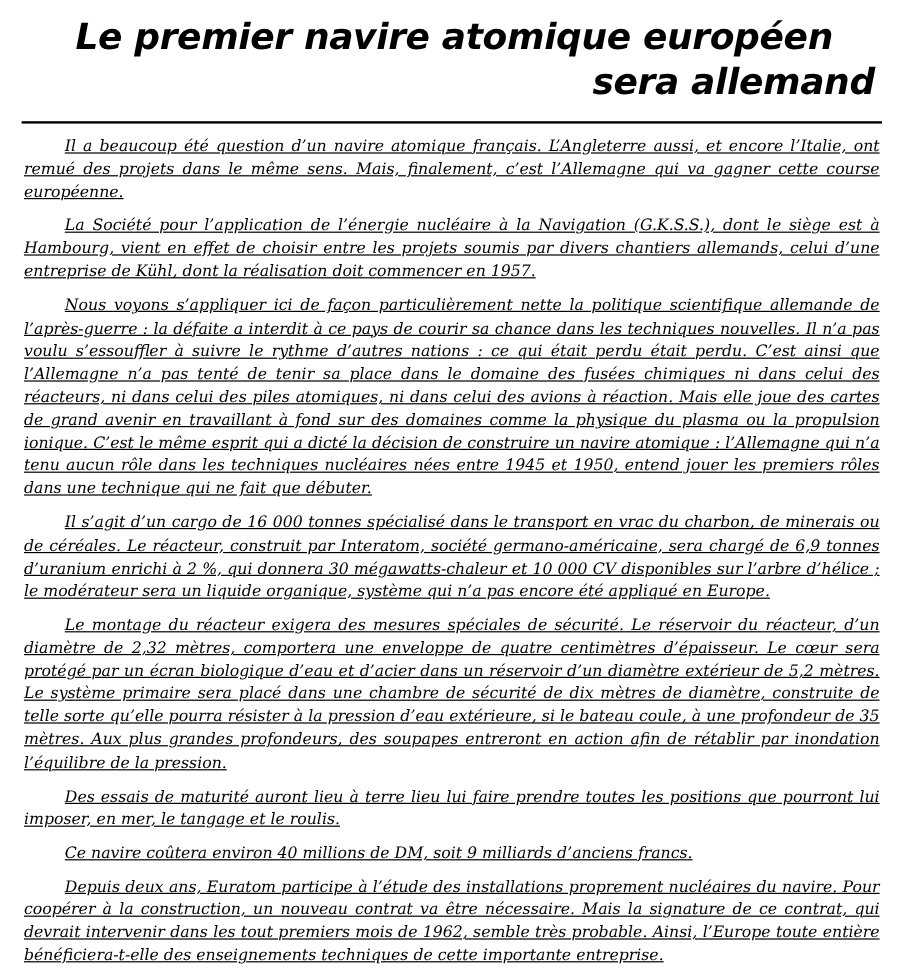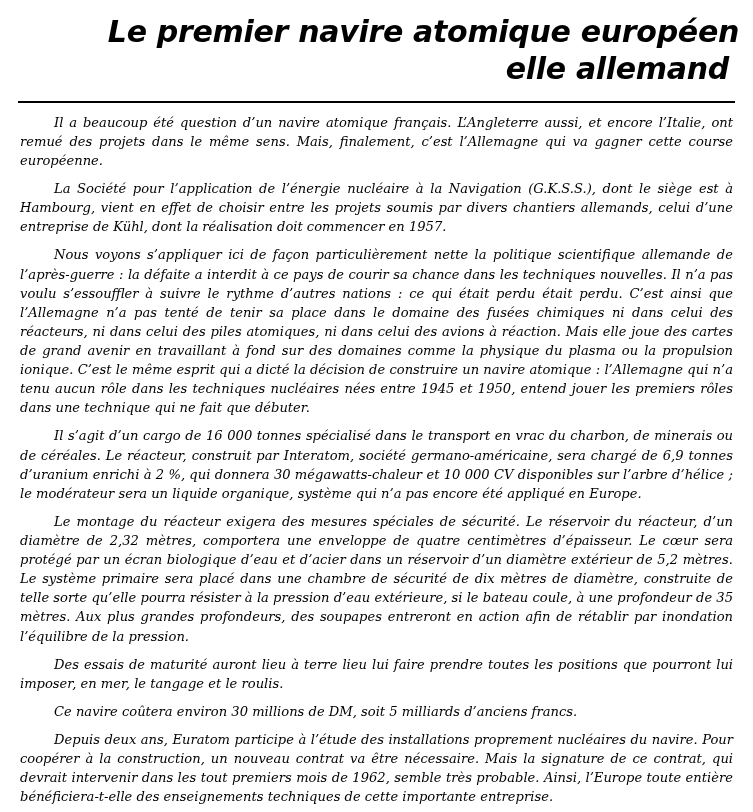--- a/index.html
+++ b/index.html
@@ -28,21 +28,21 @@
     font-family: "DejaVu Sans", sans-serif;
     font-weight: bold;
     font-style: italic;
     font-size: 30px;
     line-height: 1.18;
     letter-spacing: -0.3px;
     color: #000;
     white-space: nowrap;
   }
   .title-line.line1 {
-    text-align: right;
+    text-align: center;
     padding-left: 4px;
   }
   .title-line.line2 {
     text-align: right;
     padding-right: 10px;
     margin-top: 2px;
   }
   .rule {
     border: none;
     border-top: 2px solid #000;
@@ -52,41 +52,42 @@
     margin: 0 0 0 0;
     font-family: "DejaVu Serif", serif;
     font-style: italic;
     font-size: 13.1px;
     line-height: 1.46;
     text-align: justify;
     text-justify: inter-word;
     text-indent: 34px;
     padding: 0 6px 0 6px;
     hyphens: manual;
+    text-decoration: underline;
   }
   .body-text p + p {
     margin-top: 9px;
   }
 </style>
 </head>
 <body>
 
 <div class="page">
 
   <div class="title-block">
     <div class="title-line line1">Le premier navire atomique européen</div>
-    <div class="title-line line2">elle allemand</div>
+    <div class="title-line line2">sera allemand</div>
   </div>
 
   <hr class="rule">
 
   <div class="body-text">
     <p>Il a beaucoup été question d’un navire atomique français. L’Angleterre aussi, et encore l’Italie, ont remué des projets dans le même sens. Mais, finalement, c’est l’Allemagne qui va gagner cette course européenne.</p>
     <p>La Société pour l’application de l’énergie nucléaire à la Navigation (G.K.S.S.), dont le siège est à Hambourg, vient en effet de choisir entre les projets soumis par divers chantiers allemands, celui d’une entreprise de Kühl, dont la réalisation doit commencer en 1957.</p>
     <p>Nous voyons s’appliquer ici de façon particulièrement nette la politique scientifique allemande de l’après-guerre : la défaite a interdit à ce pays de courir sa chance dans les techniques nouvelles. Il n’a pas voulu s’essouffler à suivre le rythme d’autres nations : ce qui était perdu était perdu. C’est ainsi que l’Allemagne n’a pas tenté de tenir sa place dans le domaine des fusées chimiques ni dans celui des réacteurs, ni dans celui des piles atomiques, ni dans celui des avions à réaction. Mais elle joue des cartes de grand avenir en travaillant à fond sur des domaines comme la physique du plasma ou la propulsion ionique. C’est le même esprit qui a dicté la décision de construire un navire atomique : l’Allemagne qui n’a tenu aucun rôle dans les techniques nucléaires nées entre 1945 et 1950, entend jouer les premiers rôles dans une technique qui ne fait que débuter.</p>
     <p>Il s’agit d’un cargo de 16 000 tonnes spécialisé dans le transport en vrac du charbon, de minerais ou de céréales. Le réacteur, construit par Interatom, société germano-américaine, sera chargé de 6,9 tonnes d’uranium enrichi à 2 %, qui donnera 30 mégawatts-chaleur et 10 000 CV disponibles sur l’arbre d’hélice ; le modérateur sera un liquide organique, système qui n’a pas encore été appliqué en Europe.</p>
     <p>Le montage du réacteur exigera des mesures spéciales de sécurité. Le réservoir du réacteur, d’un diamètre de 2,32 mètres, comportera une enveloppe de quatre centimètres d’épaisseur. Le cœur sera protégé par un écran biologique d’eau et d’acier dans un réservoir d’un diamètre extérieur de 5,2 mètres. Le système primaire sera placé dans une chambre de sécurité de dix mètres de diamètre, construite de telle sorte qu’elle pourra résister à la pression d’eau extérieure, si le bateau coule, à une profondeur de 35 mètres. Aux plus grandes profondeurs, des soupapes entreront en action afin de rétablir par inondation l’équilibre de la pression.</p>
     <p>Des essais de maturité auront lieu à terre lieu lui faire prendre toutes les positions que pourront lui imposer, en mer, le tangage et le roulis.</p>
-    <p>Ce navire coûtera environ 30 millions de DM, soit 5 milliards d’anciens francs.</p>
+    <p>Ce navire coûtera environ 40 millions de DM, soit 9 milliards d’anciens francs.</p>
     <p>Depuis deux ans, Euratom participe à l’étude des installations proprement nucléaires du navire. Pour coopérer à la construction, un nouveau contrat va être nécessaire. Mais la signature de ce contrat, qui devrait intervenir dans les tout premiers mois de 1962, semble très probable. Ainsi, l’Europe toute entière bénéficiera-t-elle des enseignements techniques de cette importante entreprise.</p>
   </div>
 
 </div>
 
 </body></html>

